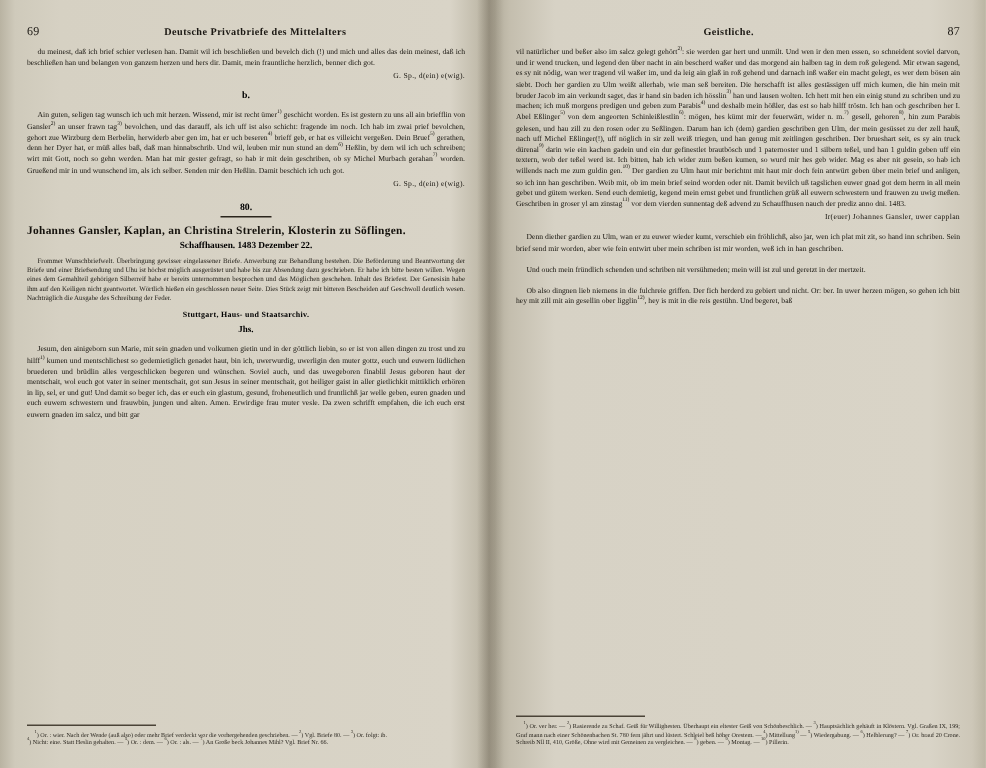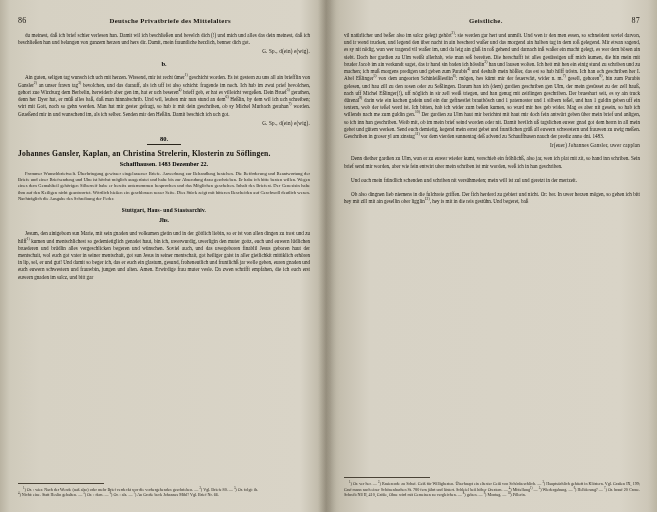--- a/index.html
+++ b/index.html
@@ -163,21 +163,21 @@
 </style>
 </head>
 <body>
 
 <div class="page">
 
   <div class="gutter-shadow"></div>
 
   <div class="col col-left">
     <div class="running-head rh-left">
-      <span class="folio">86</span>
+      <span class="folio">69</span>
       <span class="rh-title">Deutsche Privatbriefe des Mittelalters</span>
     </div>
 
     <div class="body-text">
       <p>du meinest, daß ich brief schier verlesen han. Damit wil ich beschließen und bevelch dich (!) und mich und alles das dein meinest, daß ich beschließen han und belangen von ganzem herzen und hers dir. Damit, mein frauntliche herzlich, benner dich got.</p>
     </div>
     <div class="sig-right">G. Sp., d(ein) e(wig).</div>
 
     <div class="divider-b">b.</div>
 

